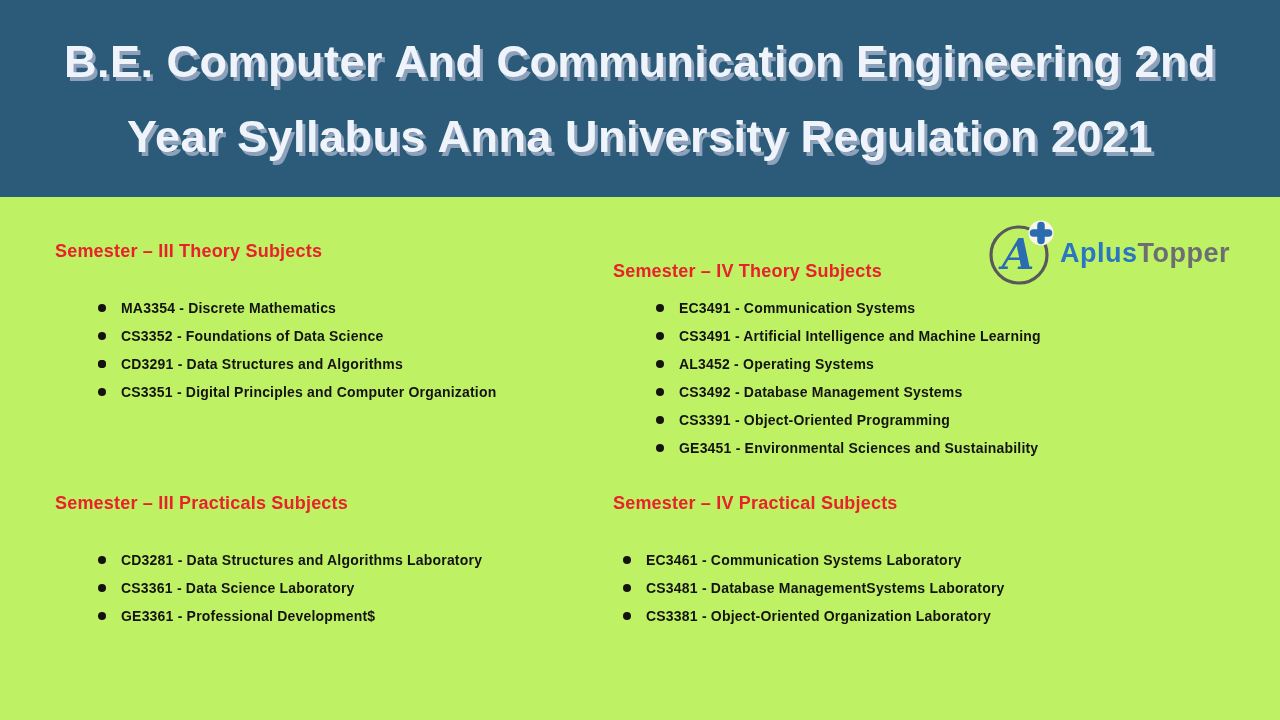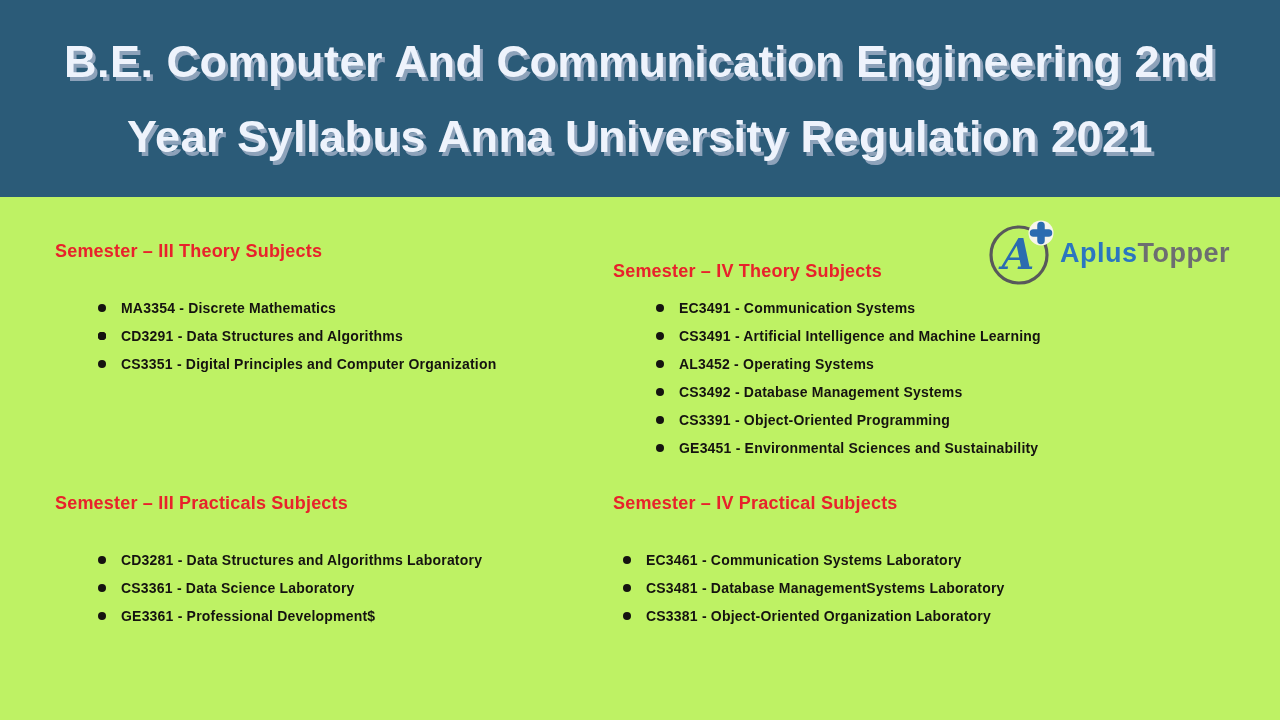--- a/index.html
+++ b/index.html
@@ -83,21 +83,21 @@
     </div>
   </div>
 
   <div class="sec-heading" id="h-s3-theory">Semester – III Theory Subjects</div>
   <div class="sec-heading" id="h-s3-practic">Semester – III Practicals Subjects</div>
   <div class="sec-heading" id="h-s4-theory">Semester – IV Theory Subjects</div>
   <div class="sec-heading" id="h-s4-practic">Semester – IV Practical Subjects</div>
 
   <ul class="subject-list" id="l-s3-theory">
       <li><span class="bullet"></span><span>MA3354 - Discrete Mathematics</span></li>
-      <li><span class="bullet"></span></li>
+      <li><span class="bullet"></span><span>CS3352 - Foundations of Data Science</span></li>
       <li><span class="bullet"></span></li>
       <li><span class="bullet"></span><span>CD3291 - Data Structures and Algorithms</span></li>
       <li><span class="bullet"></span><span>CS3351 - Digital Principles and Computer Organization</span></li>
     </ul>
   <ul class="subject-list" id="l-s3-practic">
       <li><span class="bullet"></span><span>CD3281 - Data Structures and Algorithms Laboratory</span></li>
       <li><span class="bullet"></span><span>CS3361 - Data Science Laboratory</span></li>
       <li><span class="bullet"></span><span>GE3361 - Professional Development$</span></li>
     </ul>
   <ul class="subject-list" id="l-s4-theory">

